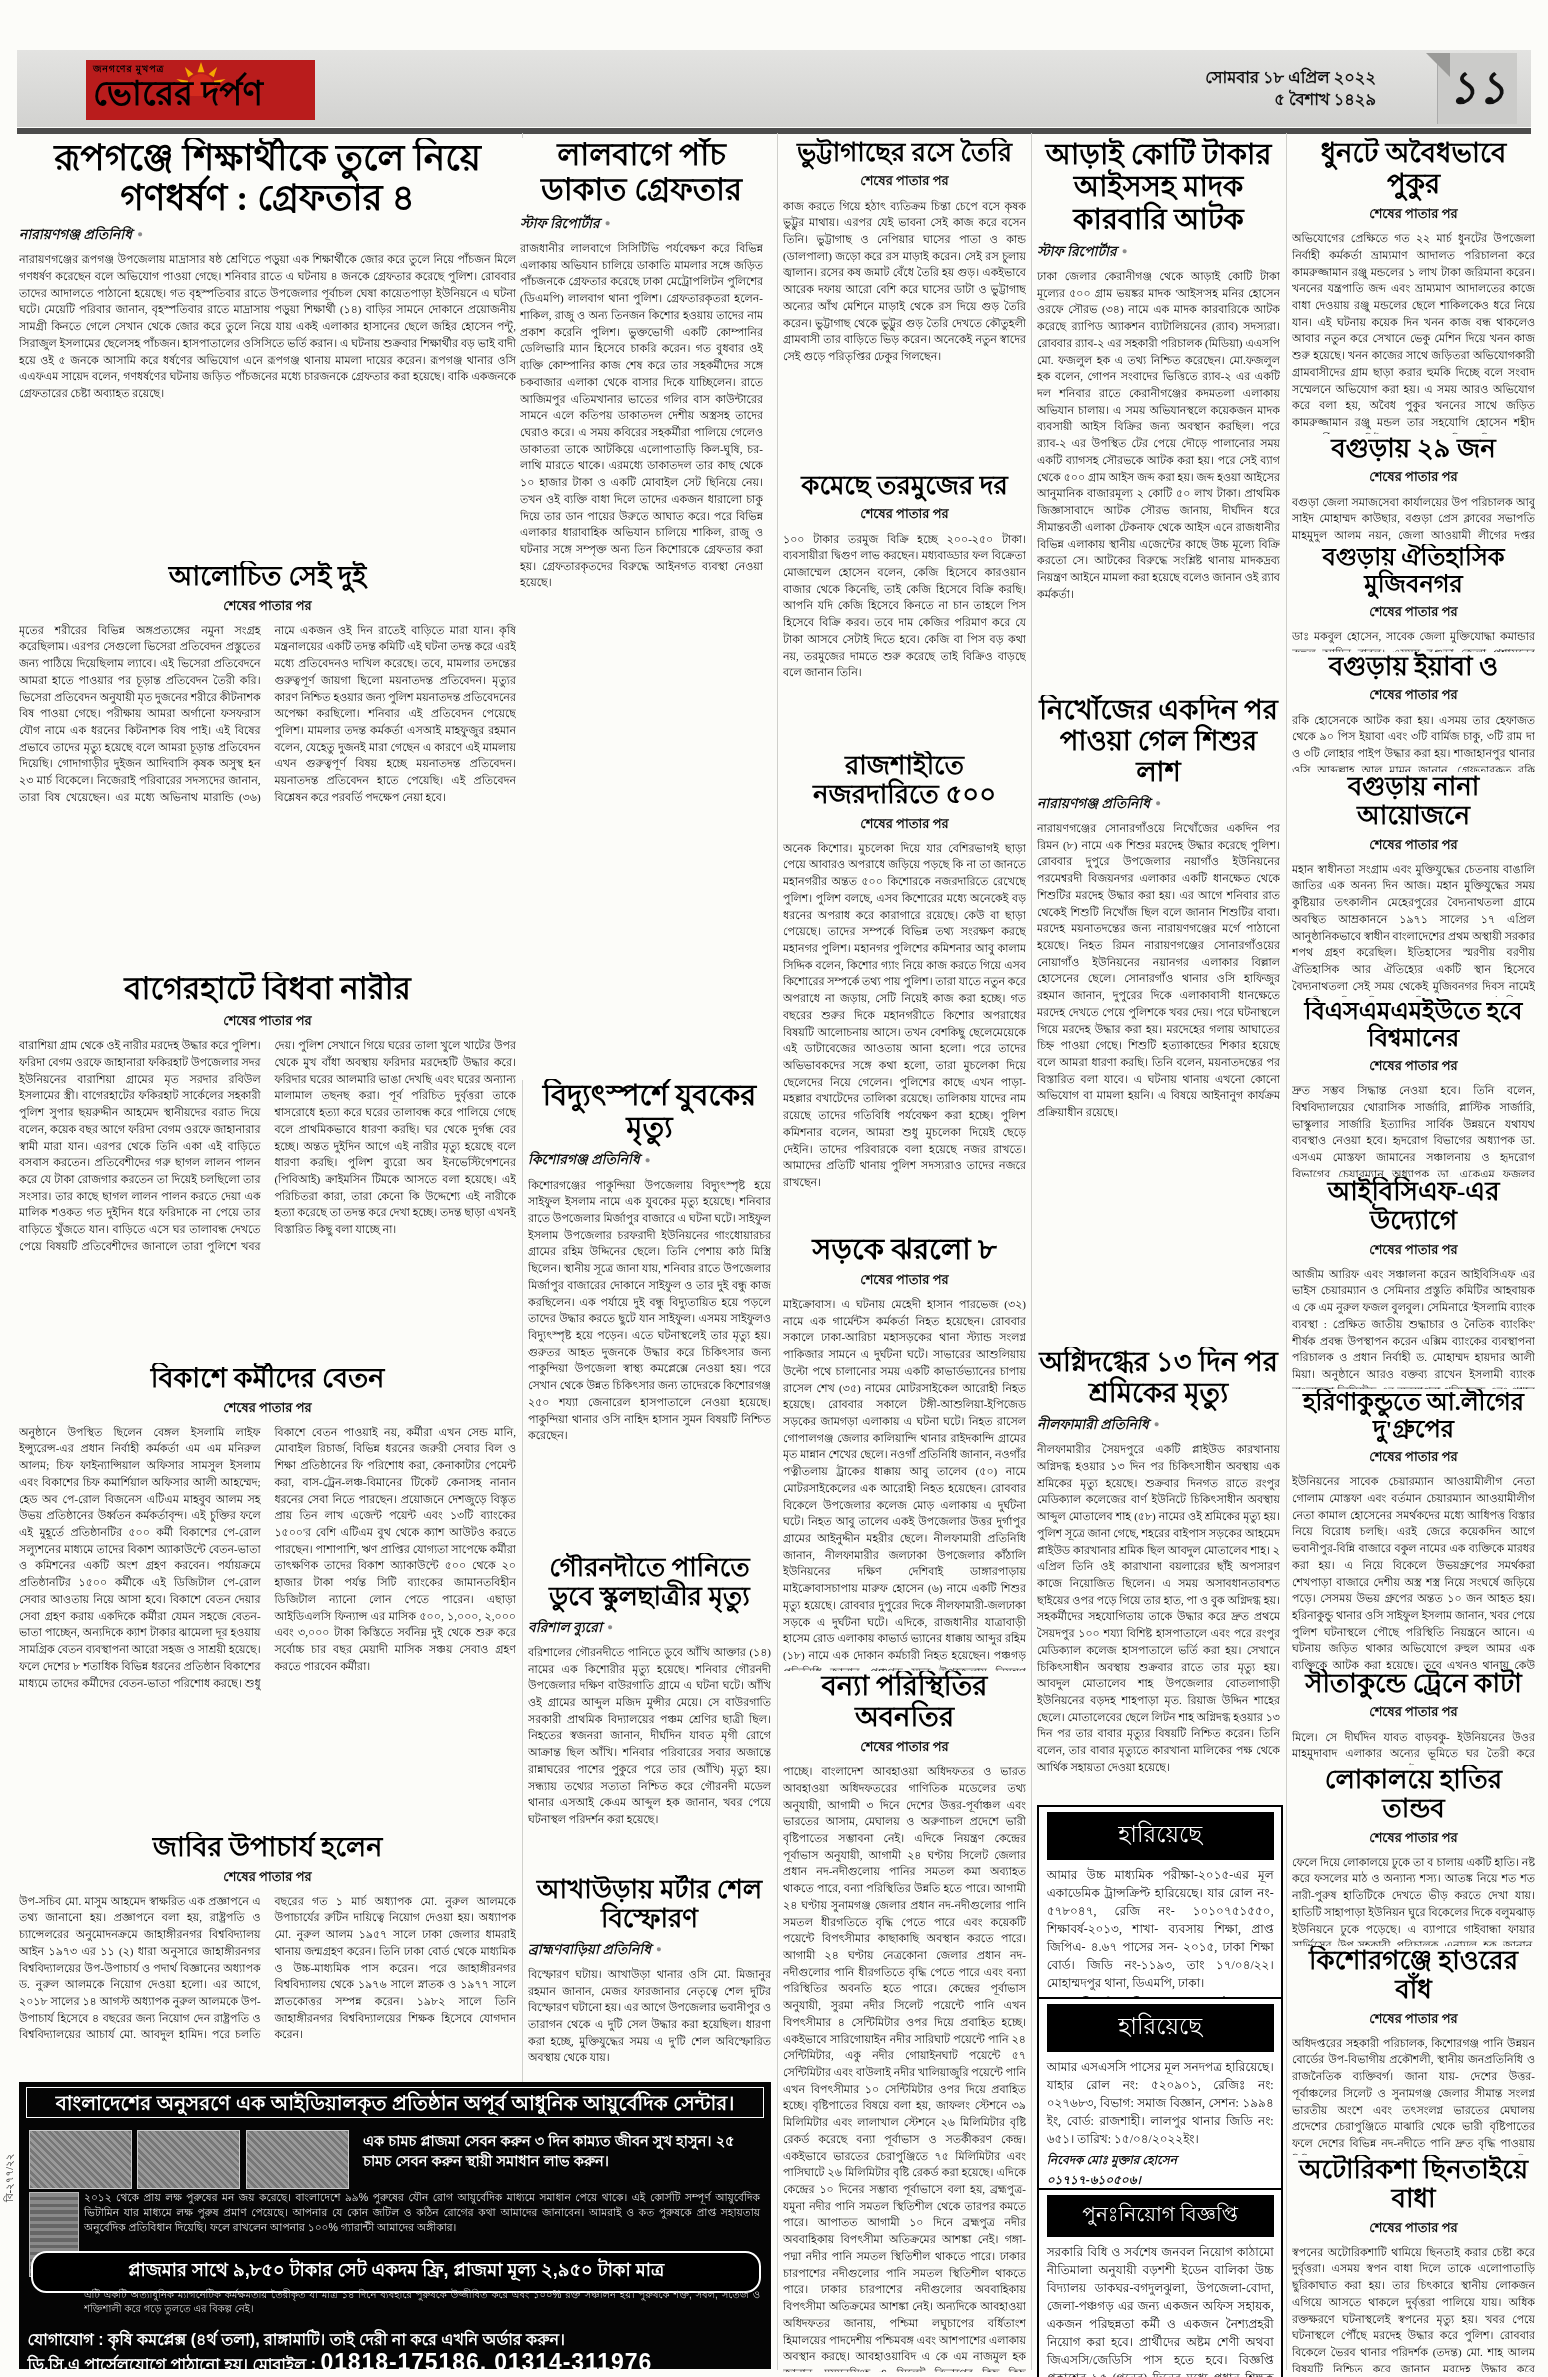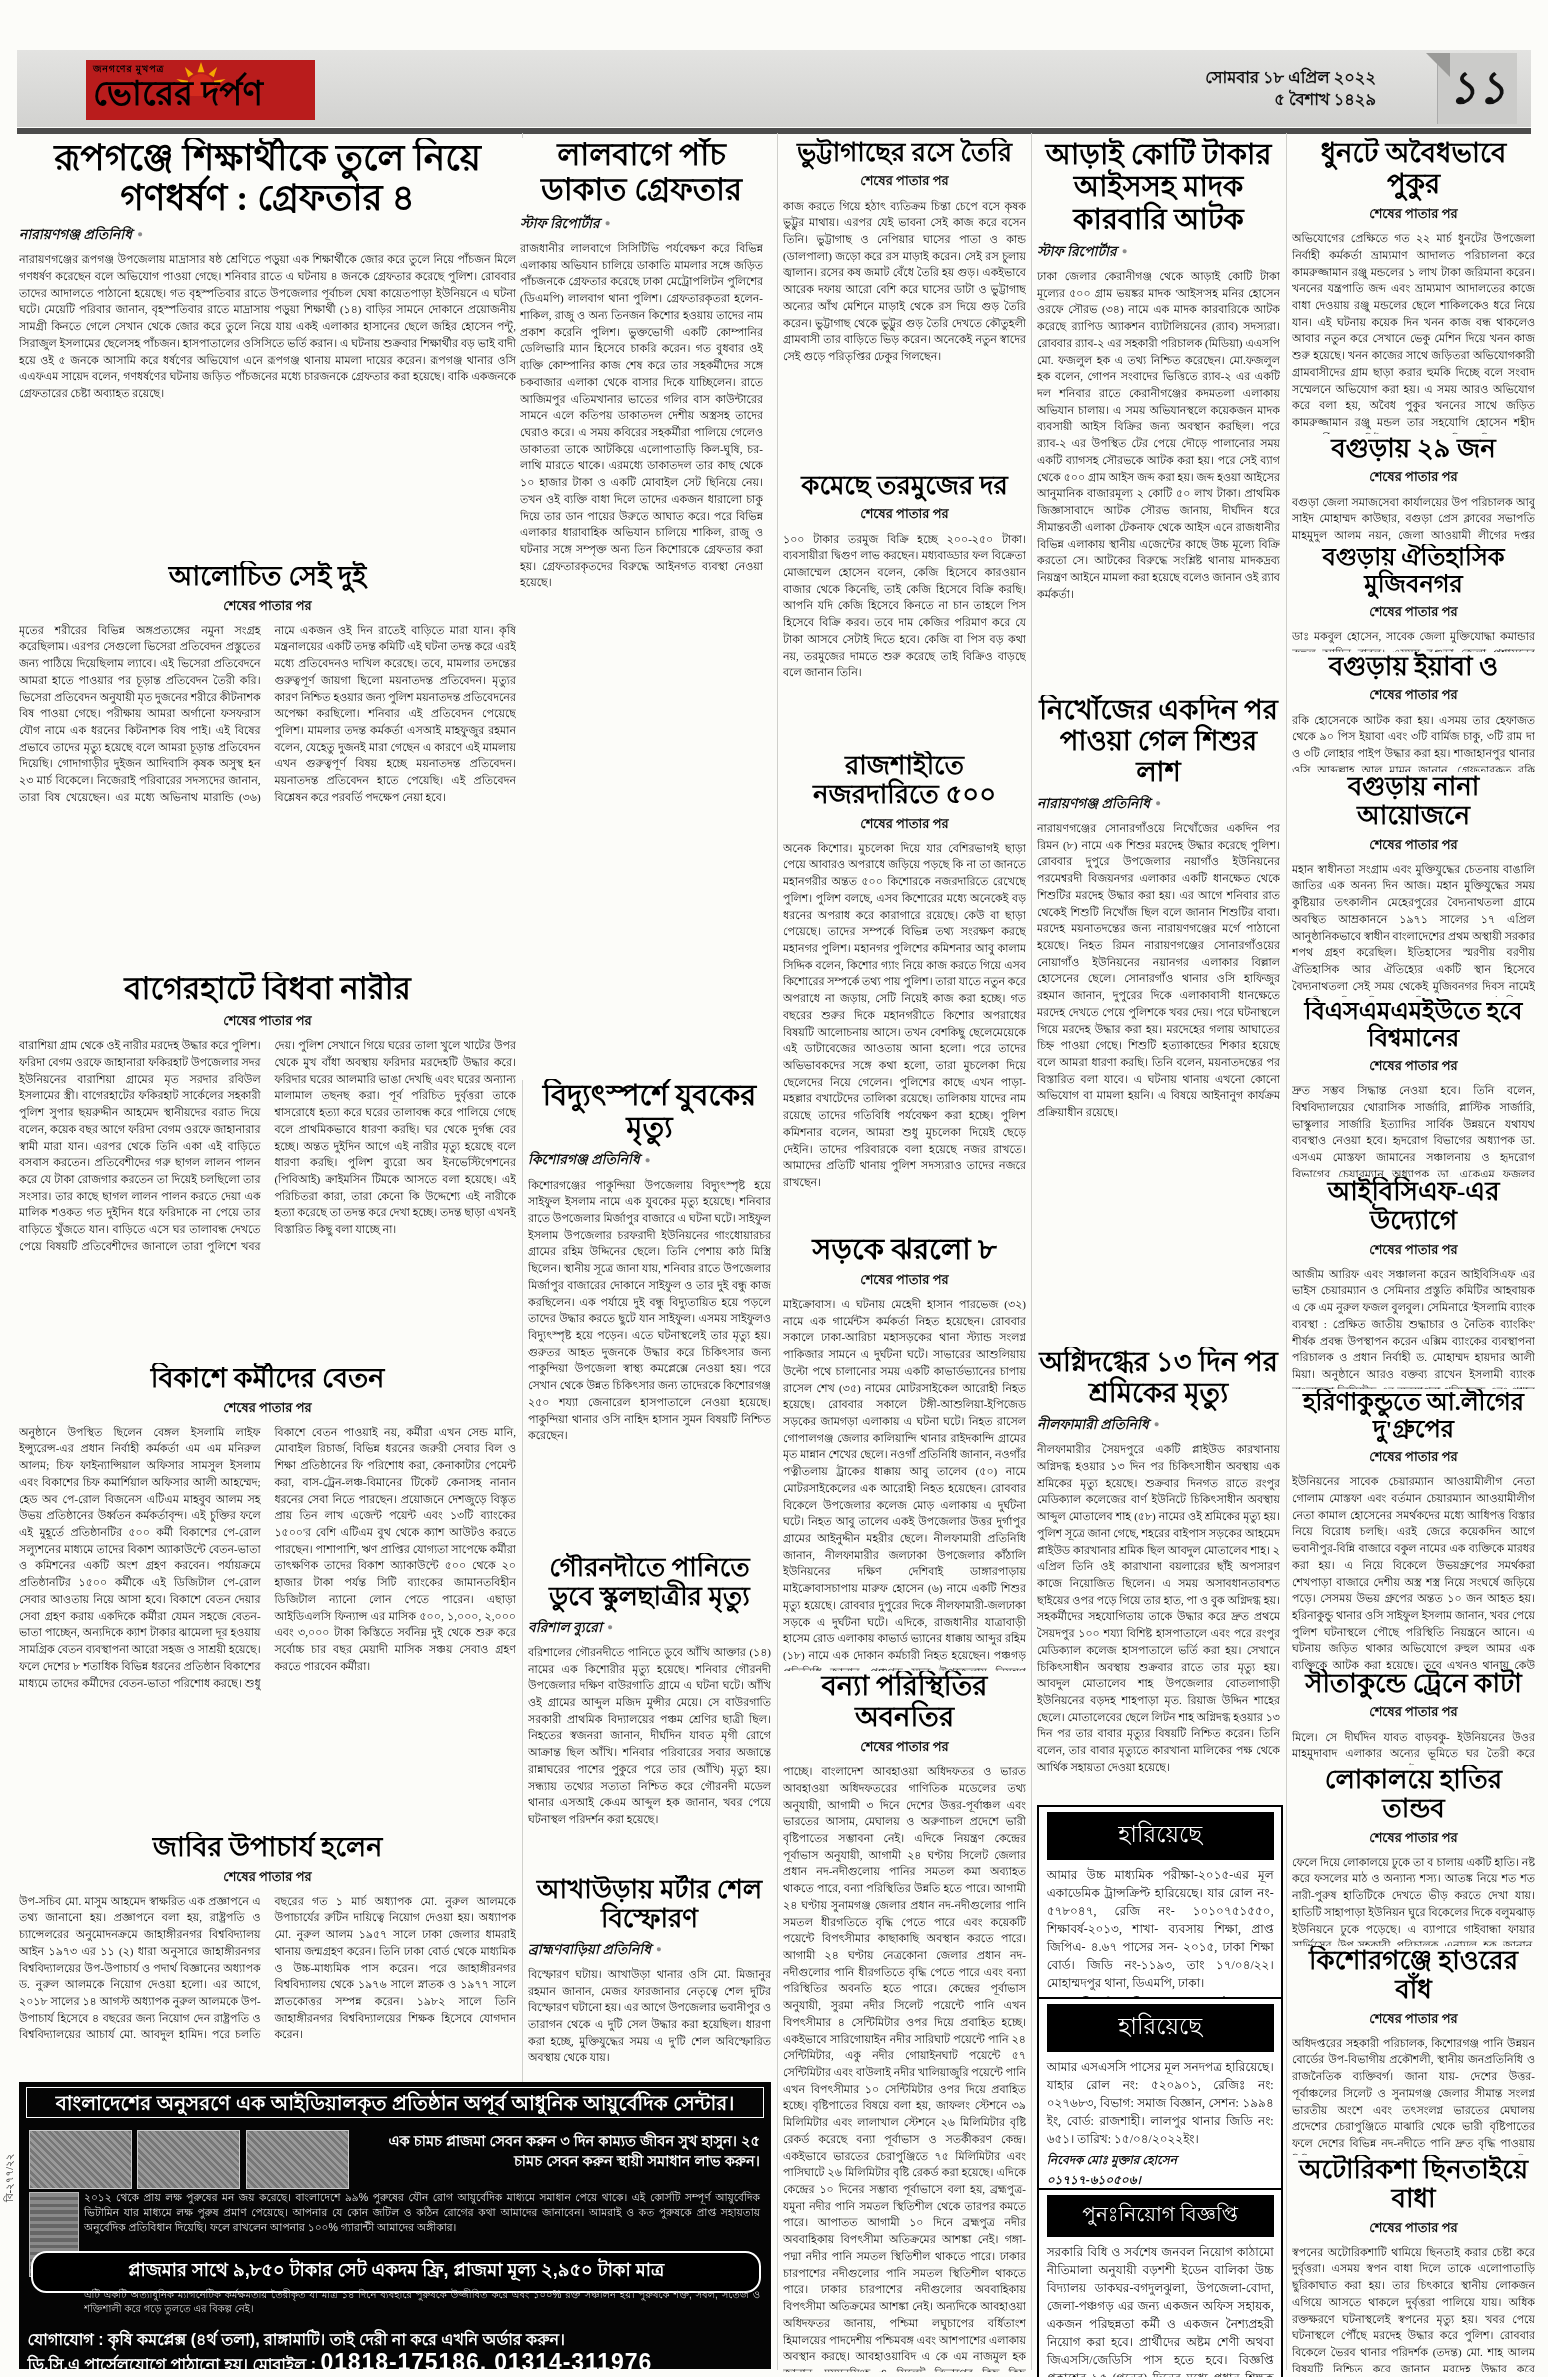--- a/index.html
+++ b/index.html
@@ -31,21 +31,21 @@
   .notice{position:absolute;border:2.6px solid #000;background:#fff;padding:5.2px 7.7px;overflow:hidden;z-index:1;}
   .nhead{background:#000;color:#fff;text-align:center;font-size:23px;font-weight:400;padding:4.3px 0;margin:0 0 6px;}
   .nbody{font-size:12px;line-height:1.5;text-align:justify;}
   .nsig{font-size:12px;font-weight:700;font-style:italic;text-align:left;margin-top:3.4px;}
   
   #ad{position:absolute;left:19px;top:2082px;width:752px;height:287px;background:#050505;color:#fff;overflow:hidden;z-index:3;
       font-family:"Liberation Sans",sans-serif;}
   .ad-title{border:1.7px solid #fff;margin:5.2px 6.9px 3.4px;text-align:center;font-weight:900;font-size:20px;padding:2.6px 3.4px;line-height:1.2;}
   .ad-photos{position:absolute;left:10.3px;top:48px;display:flex;gap:5.2px;}
   .ad-photo{width:101px;height:57px;background:repeating-linear-gradient(45deg,#777,#777 2.6px,#999 2.6px,#999 5.2px);border:0.9px solid #ccc;}
-  .ad-intro{position:absolute;left:344px;top:50px;width:397px;font-weight:800;font-size:14.6px;line-height:1.35;text-align:right;}
+  .ad-intro{position:absolute;left:344px;top:50px;width:397px;font-weight:800;font-size:14.6px;line-height:1.35;text-align:left;}
   .ad-prod{position:absolute;left:10.3px;top:110px;width:48px;height:83px;background:repeating-linear-gradient(0deg,#666,#666 3.4px,#8a8a8a 3.4px,#8a8a8a 6.9px);border:0.9px solid #bbb;}
   .ad-body{position:absolute;left:65px;top:108px;width:676px;font-size:10.6px;line-height:1.42;text-align:justify;color:#e8e8e8;}
   .ad-banner{position:absolute;left:12px;top:169px;width:716px;background:#000;border:2.6px solid #fff;border-radius:15.5px;
              text-align:center;font-weight:900;font-size:18px;padding:3.4px 5.2px;}
   .ad-body2{position:absolute;left:65px;top:206px;width:676px;font-size:10px;line-height:1.35;text-align:justify;color:#ddd;height:40px;overflow:hidden;}
   .ad-contact{position:absolute;left:8.6px;top:248px;width:733px;font-weight:800;font-size:16px;line-height:1.2;}
   .ad-phone{font-size:23px;font-weight:900;letter-spacing:0.9px;}
   #adcode{position:absolute;left:1.7px;top:2202px;transform:rotate(-90deg);transform-origin:left top;font-size:10.3px;z-index:4;}
 </style>
 </head>

